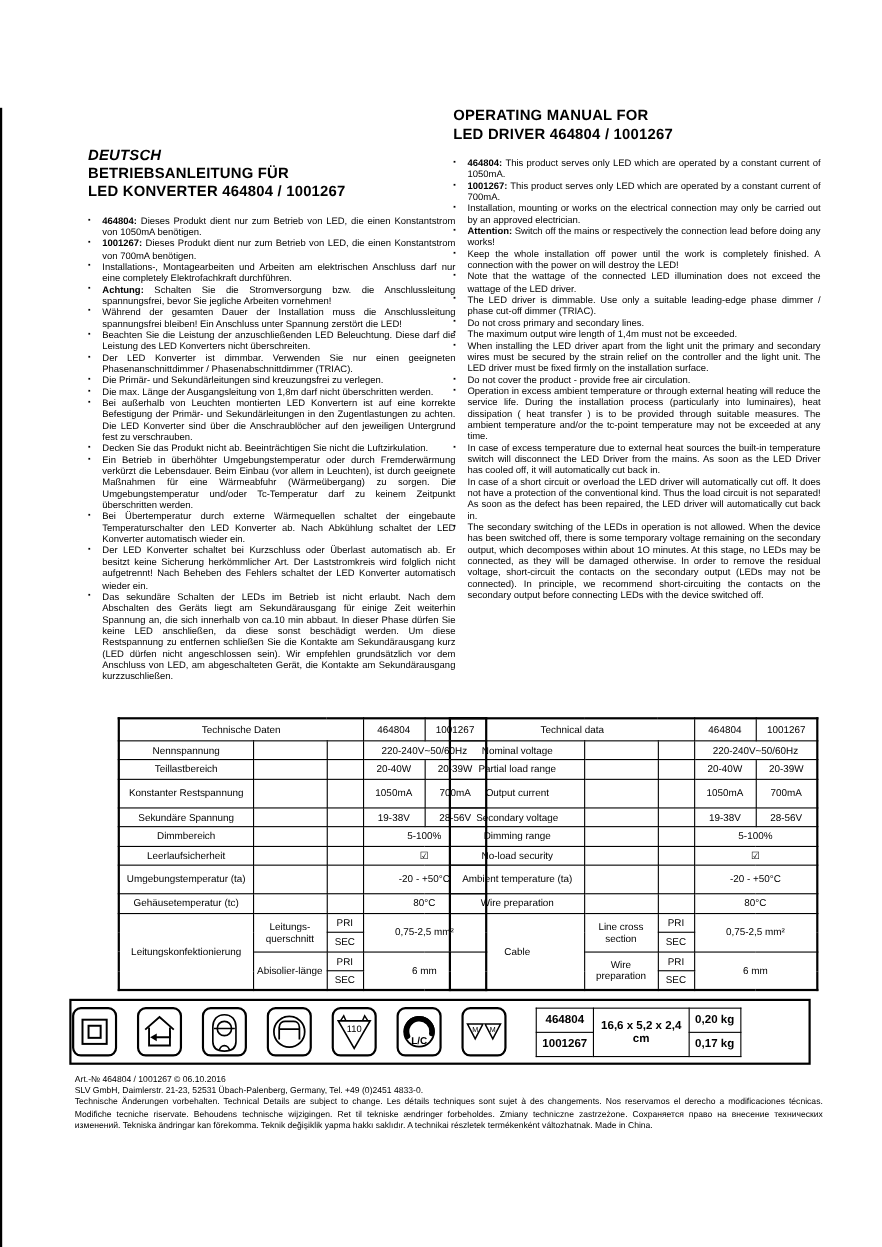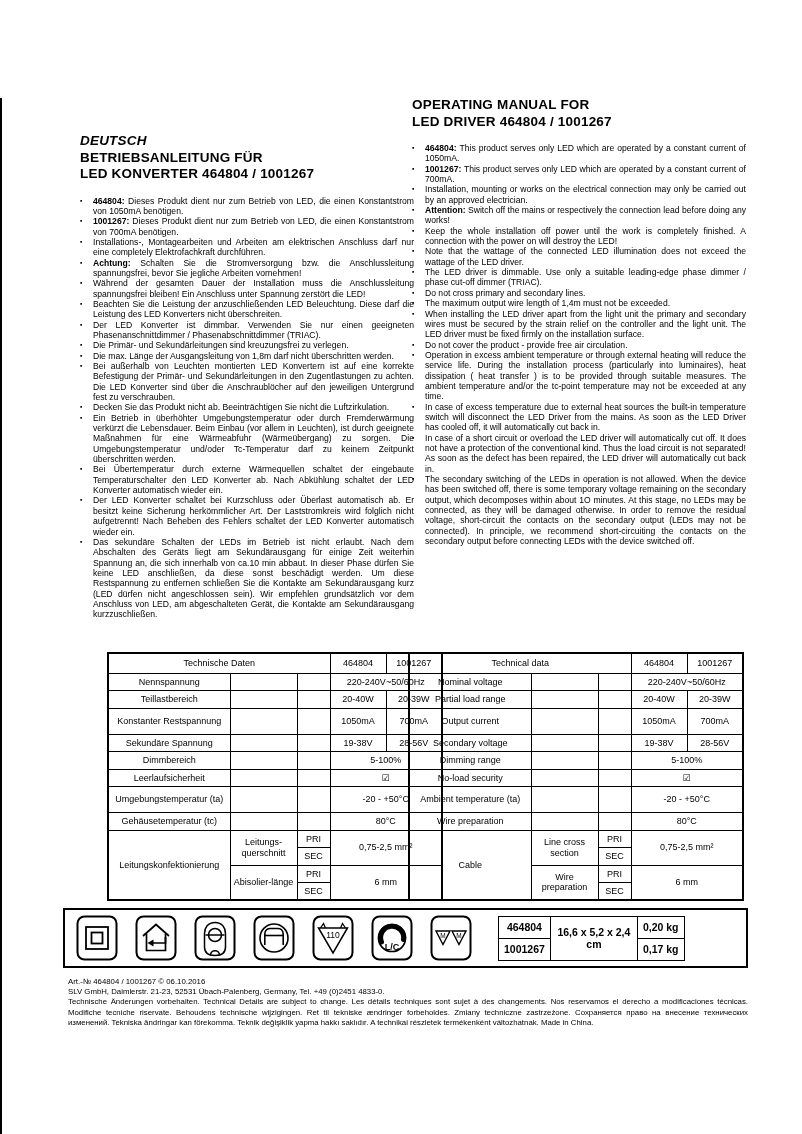--- a/index.html
+++ b/index.html
@@ -23,21 +23,21 @@
     font-size:9px;line-height:10.5px;text-align:center;border:2px solid #000;}
   table.spec td{border:1px solid #000;padding:1px 3px;vertical-align:middle;overflow:hidden;}
   table.spec tr{height:17.5px;}
   table.spec tr.rh{height:20px;}
   table.spec tr.h2{height:26px;}
   table.spec tr.hc{height:17.5px;}
   .spec-de{left:65px;margin-left:42px;}
   .spec-en{left:408px;}
 
   .strip{position:absolute;left:63px;top:908px;width:670px;height:56px;border:2px solid #000;
-    display:flex;align-items:center;padding-left:11px;gap:17px;background:#fff;}
+    display:flex;align-items:center;gap:17px;background:#fff;}
   .ic{width:42px;height:46px;flex:0 0 42px;}
   .ic svg{display:block;}
   table.mini{border-collapse:collapse;font-weight:bold;font-size:10.5px;line-height:12px;margin-left:9px;}
   table.mini td{border:1.5px solid #000;text-align:center;vertical-align:middle;padding:0 5px;}
   table.mini tr{height:22px;}
   td.dimcell{width:76px;}
 
   .footer{position:absolute;left:68px;top:977px;width:680px;font-size:7.8px;line-height:10.2px;text-align:justify;}
 </style>
 </head>

